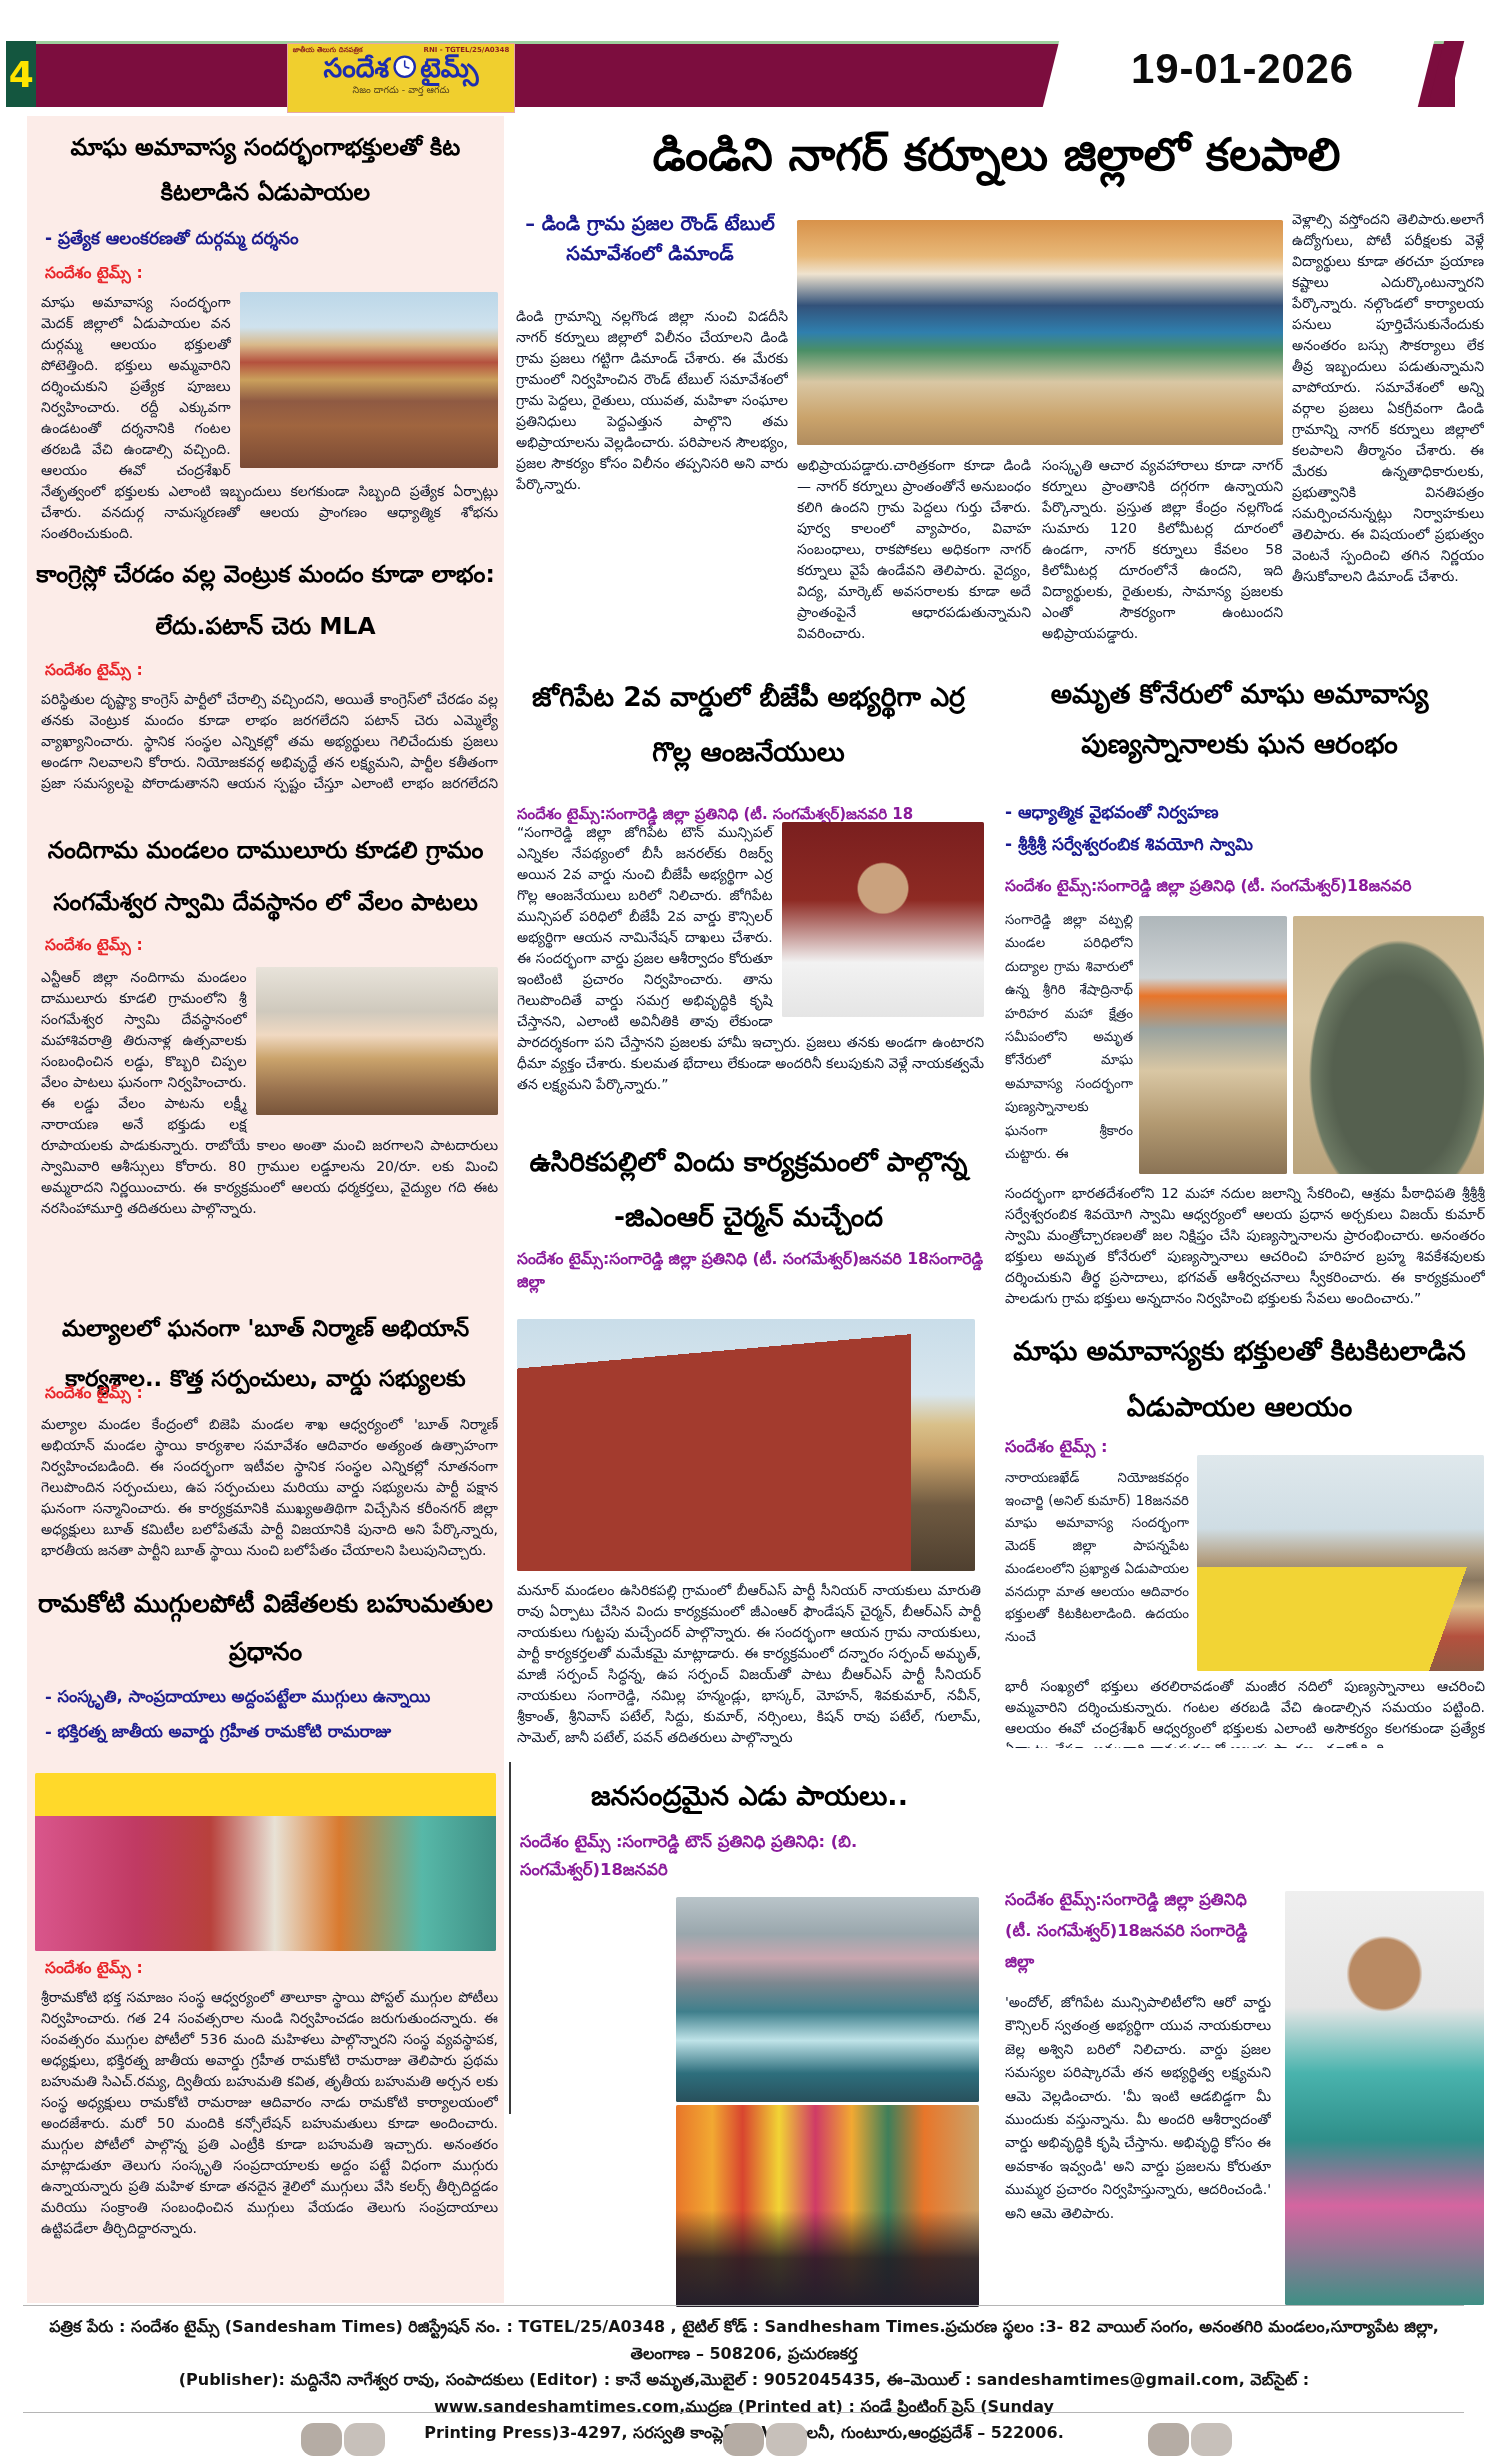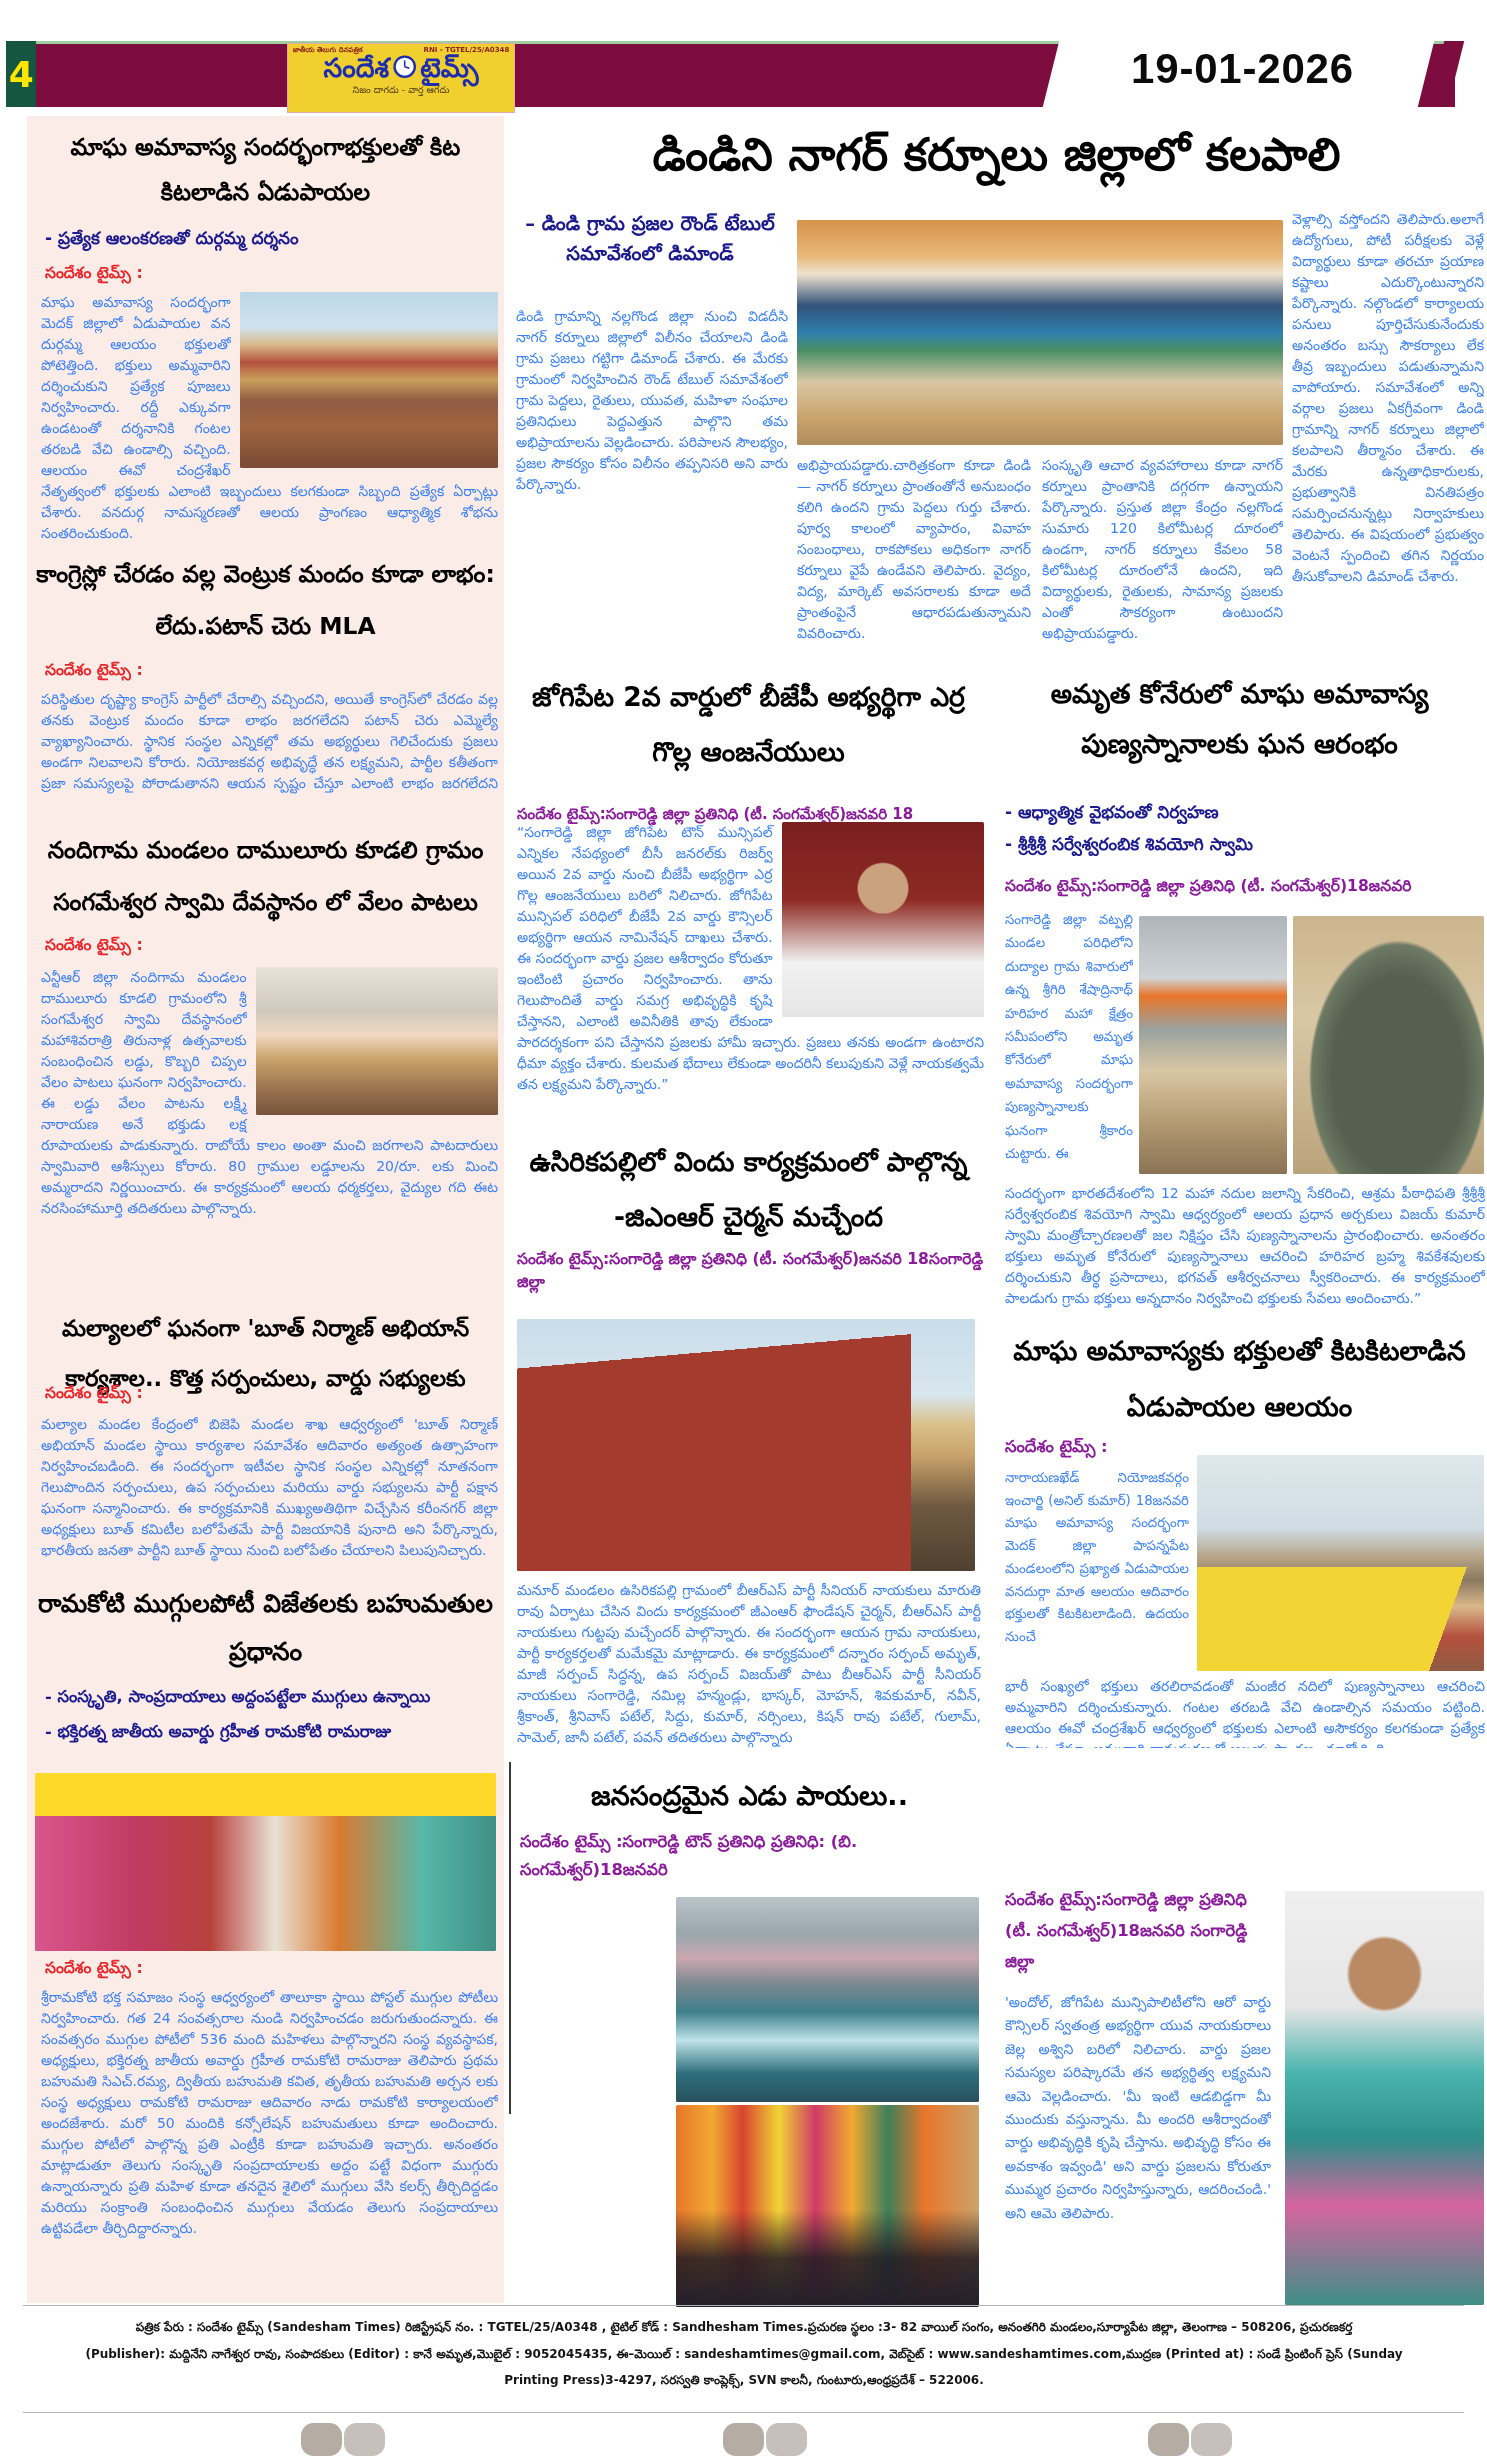--- a/index.html
+++ b/index.html
@@ -17,21 +17,21 @@
   .masthead{position:absolute;left:287px;top:43px;width:228px;height:70px;background:#f0cf2e;border:1.6px solid #e8a8a8;box-sizing:border-box;}
   .mast-row{display:flex;justify-content:space-between;padding:1.6px 4.7px 0 4.7px;font-size:7px;font-weight:bold;color:#8a1f1f;}
   .mast-title{display:flex;align-items:center;justify-content:center;gap:3.9px;font-size:26.6px;font-weight:bold;color:#1d2db0;line-height:26.6px;}
   .mast-tagline{text-align:center;font-size:9.4px;color:#4a3a1a;margin-top:1.6px;}
 
   
   .headline{color:#000;font-weight:bold;text-align:center;overflow:hidden;}
   .subhead{color:#1b1b8f;font-weight:bold;overflow:hidden;}
   .byline-red{color:#e8262a;font-weight:bold;}
   .byline-purple{color:#8a1b9b;font-weight:bold;}
-  .body-txt{color:#3b82f6;font-size:14px;line-height:21px;text-align:justify;overflow:hidden;}
+  .body-txt{color:#0f172a;font-size:14px;line-height:21px;text-align:justify;overflow:hidden;}
   .abs{position:absolute;box-sizing:border-box;}
 
   
   .left-panel{position:absolute;left:27px;top:116px;width:477px;height:2187px;background:#fcece8;}
 
   
   .photo{overflow:hidden;border-radius:1.6px;}
   .float-photo{float:right;margin:0 0 7.8px 9.4px;}
   #ph-l1{width:258px;height:176px;background:linear-gradient(180deg,#bcd7e8 0%,#cfe2ee 20%,#d9b98a 30%,#b4513e 40%,#caa05c 50%,#8f5a43 62%,#a0653f 76%,#7a4a35 100%);}
   #ph-l3{width:242px;height:148px;background:linear-gradient(180deg,#e8e3da 0%,#cfc9bd 30%,#f0d9c2 46%,#caa36b 62%,#9b7450 82%,#77543a 100%);}
@@ -42,21 +42,21 @@
   #ph-jana1{left:676px;top:1897px;width:303px;height:205px;background:linear-gradient(180deg,#b9c4c9 0%,#9aa7ad 18%,#caa7b0 30%,#7d8890 42%,#3f7f8c 56%,#bfe3e8 70%,#2e6f7d 86%,#28505c 100%);}
   #ph-jana2{left:676px;top:2105px;width:303px;height:202px;background:linear-gradient(180deg,rgba(0,0,0,0) 0 52%,rgba(30,25,35,.85) 76%,#241f2b 100%),linear-gradient(90deg,#e8762a 0%,#f2a932 12%,#d8452f 22%,#f2d435 34%,#cf3b66 46%,#f2a932 58%,#3f7f5a 70%,#e8762a 82%,#caa36b 100%);}
   #ph-amr1{left:1139px;top:916px;width:148px;height:258px;background:linear-gradient(180deg,#aeb6ba 0%,#cfd4d6 24%,#e8752a 31%,#9aa39f 44%,#d9c7a4 60%,#b39a72 80%,#8a7355 100%);}
   #ph-amr2{left:1293px;top:916px;width:191px;height:258px;background:radial-gradient(ellipse at 55% 62%,#55604f 0 44%,#6d7a64 58%,rgba(0,0,0,0) 60%),linear-gradient(180deg,#cbb58e 0%,#d9c7a4 40%,#b9a37c 100%);}
   #ph-magha{left:1197px;top:1455px;width:287px;height:216px;background:conic-gradient(from 200deg at 94% 52%,#f2d435 0 70deg,rgba(0,0,0,0) 70deg),linear-gradient(180deg,#dfe8ec 0%,#cfdde4 34%,#b5a184 48%,#8a7860 58%,#d9b98a 70%,#b4513e 84%,#8f5a43 100%);}
   #ph-asv{left:1285px;top:1891px;width:199px;height:414px;background:radial-gradient(circle at 50% 20%,#b98a63 0 10%,rgba(0,0,0,0) 11%),linear-gradient(180deg,#efefef 0%,#e5e5e5 28%,#49b3ad 44%,#2f8f8a 60%,#d565a0 76%,#3f8f85 100%);}
 
   
   .hline{position:absolute;left:23.4px;width:1441px;height:0.8px;background:#b5b5b5;}
   .vline{position:absolute;left:509px;top:1762px;width:1.6px;height:352px;background:#3a3a3a;}
-  .footer-txt{position:absolute;left:47px;top:2314px;width:1394px;text-align:center;font-size:12px;font-weight:bold;
+  .footer-txt{position:absolute;left:47px;top:2314px;width:1394px;text-align:center;font-size:16px;font-weight:bold;
               color:#141414;line-height:26.6px;overflow:hidden;}
   .bars{position:absolute;top:2422px;height:36px;display:flex;}
   .blob{position:absolute;top:2423px;height:33px;display:flex;gap:1.6px;}
   .blob span{display:block;width:41px;height:33px;background:#b5aca4;border-radius:12.5px;}
   .blob span:last-child{background:#c7c0ba;}
 </style>
 </head>
 <body>
 
 <div class="page">

